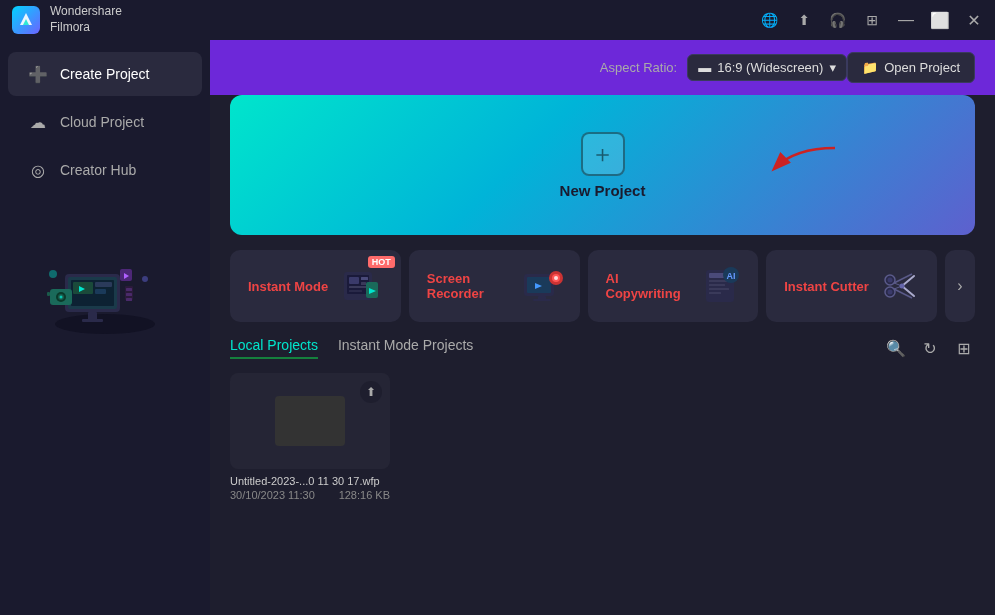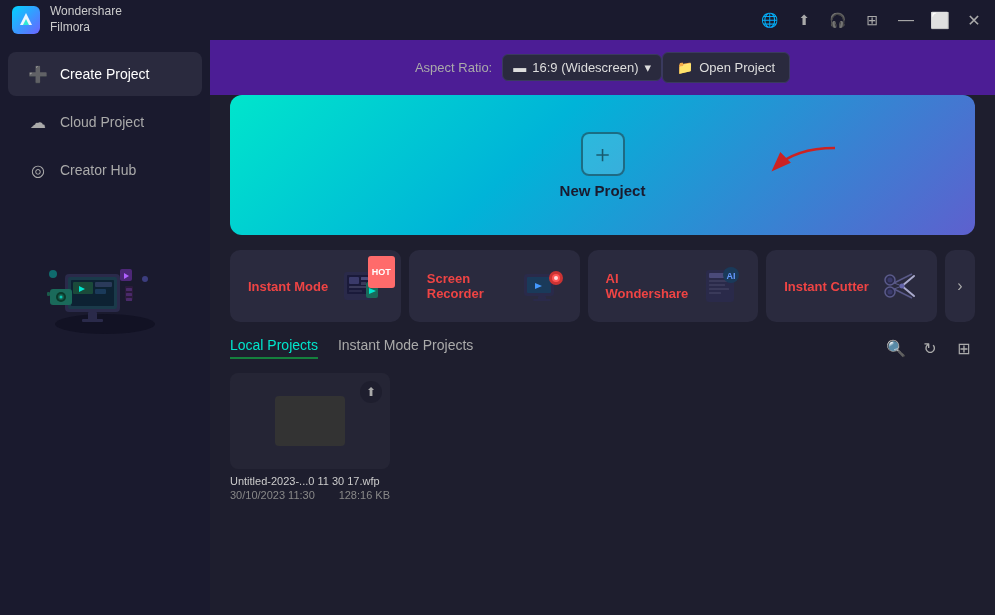--- a/index.html
+++ b/index.html
@@ -118,23 +118,23 @@
       background: #1e1e2e;
       display: flex;
       flex-direction: column;
       overflow: hidden;
     }
 
     
     .topbar {
       display: flex;
       align-items: center;
-      justify-content: center;
+      justify-content: flex-end;
       padding: 12px 20px;
-      background: #4c1d95;
+      background: #6d28d9;
       flex-shrink: 0;
     }
     .aspect-ratio-group {
       display: flex;
       align-items: center;
       gap: 10px;
       font-size: 13px;
       color: #aaa;
     }
     .aspect-ratio-select {
@@ -242,21 +242,21 @@
       font-size: 26px;
     }
     .hot-badge {
       position: absolute;
       top: 6px;
       right: 6px;
       background: #ff6b6b;
       color: #fff;
       font-size: 9px;
       font-weight: bold;
-      padding: 11px 4px;
+      padding: 1px 4px;
       border-radius: 3px;
     }
     .tool-card-more {
       flex: 0 0 30px;
       background: #2a2a3e;
       border-radius: 10px;
       height: 72px;
       display: flex;
       align-items: center;
       justify-content: center;
@@ -522,21 +522,21 @@
             <circle cx="38" cy="16" r="2" fill="#ffffff" opacity="0.8"></circle>
             <rect x="20" y="34" width="8" height="4" rx="1" fill="#2a2a4a"></rect>
             <rect x="15" y="37" width="18" height="2" rx="1" fill="#2a2a4a"></rect>
 
             <polygon points="17,21 17,27 24,24" fill="#4499ff"></polygon>
           </svg>
         </div>
       </div>
 
       <div class="tool-card">
-        <span class="tool-card-label">AI Wondershare</span>
+        <span class="tool-card-label">AI Copywriting</span>
         <div class="tool-card-icon">
           <svg width="48" height="48" viewBox="0 0 48 48">
             <rect x="10" y="8" width="28" height="32" rx="3" fill="#2a2a4a"></rect>
             <rect x="13" y="11" width="22" height="5" rx="1" fill="#4a4a7a"></rect>
             <rect x="13" y="18" width="22" height="2" rx="0.5" fill="#3a3a5a"></rect>
             <rect x="13" y="22" width="16" height="2" rx="0.5" fill="#3a3a5a"></rect>
             <rect x="13" y="26" width="20" height="2" rx="0.5" fill="#3a3a5a"></rect>
             <rect x="13" y="30" width="12" height="2" rx="0.5" fill="#3a3a5a"></rect>
             <circle cx="35" cy="13" r="8" fill="#1a3a5a"></circle>
             <text x="35" y="17" text-anchor="middle" fill="#6699ff" font-size="9" font-weight="bold">AI</text>

